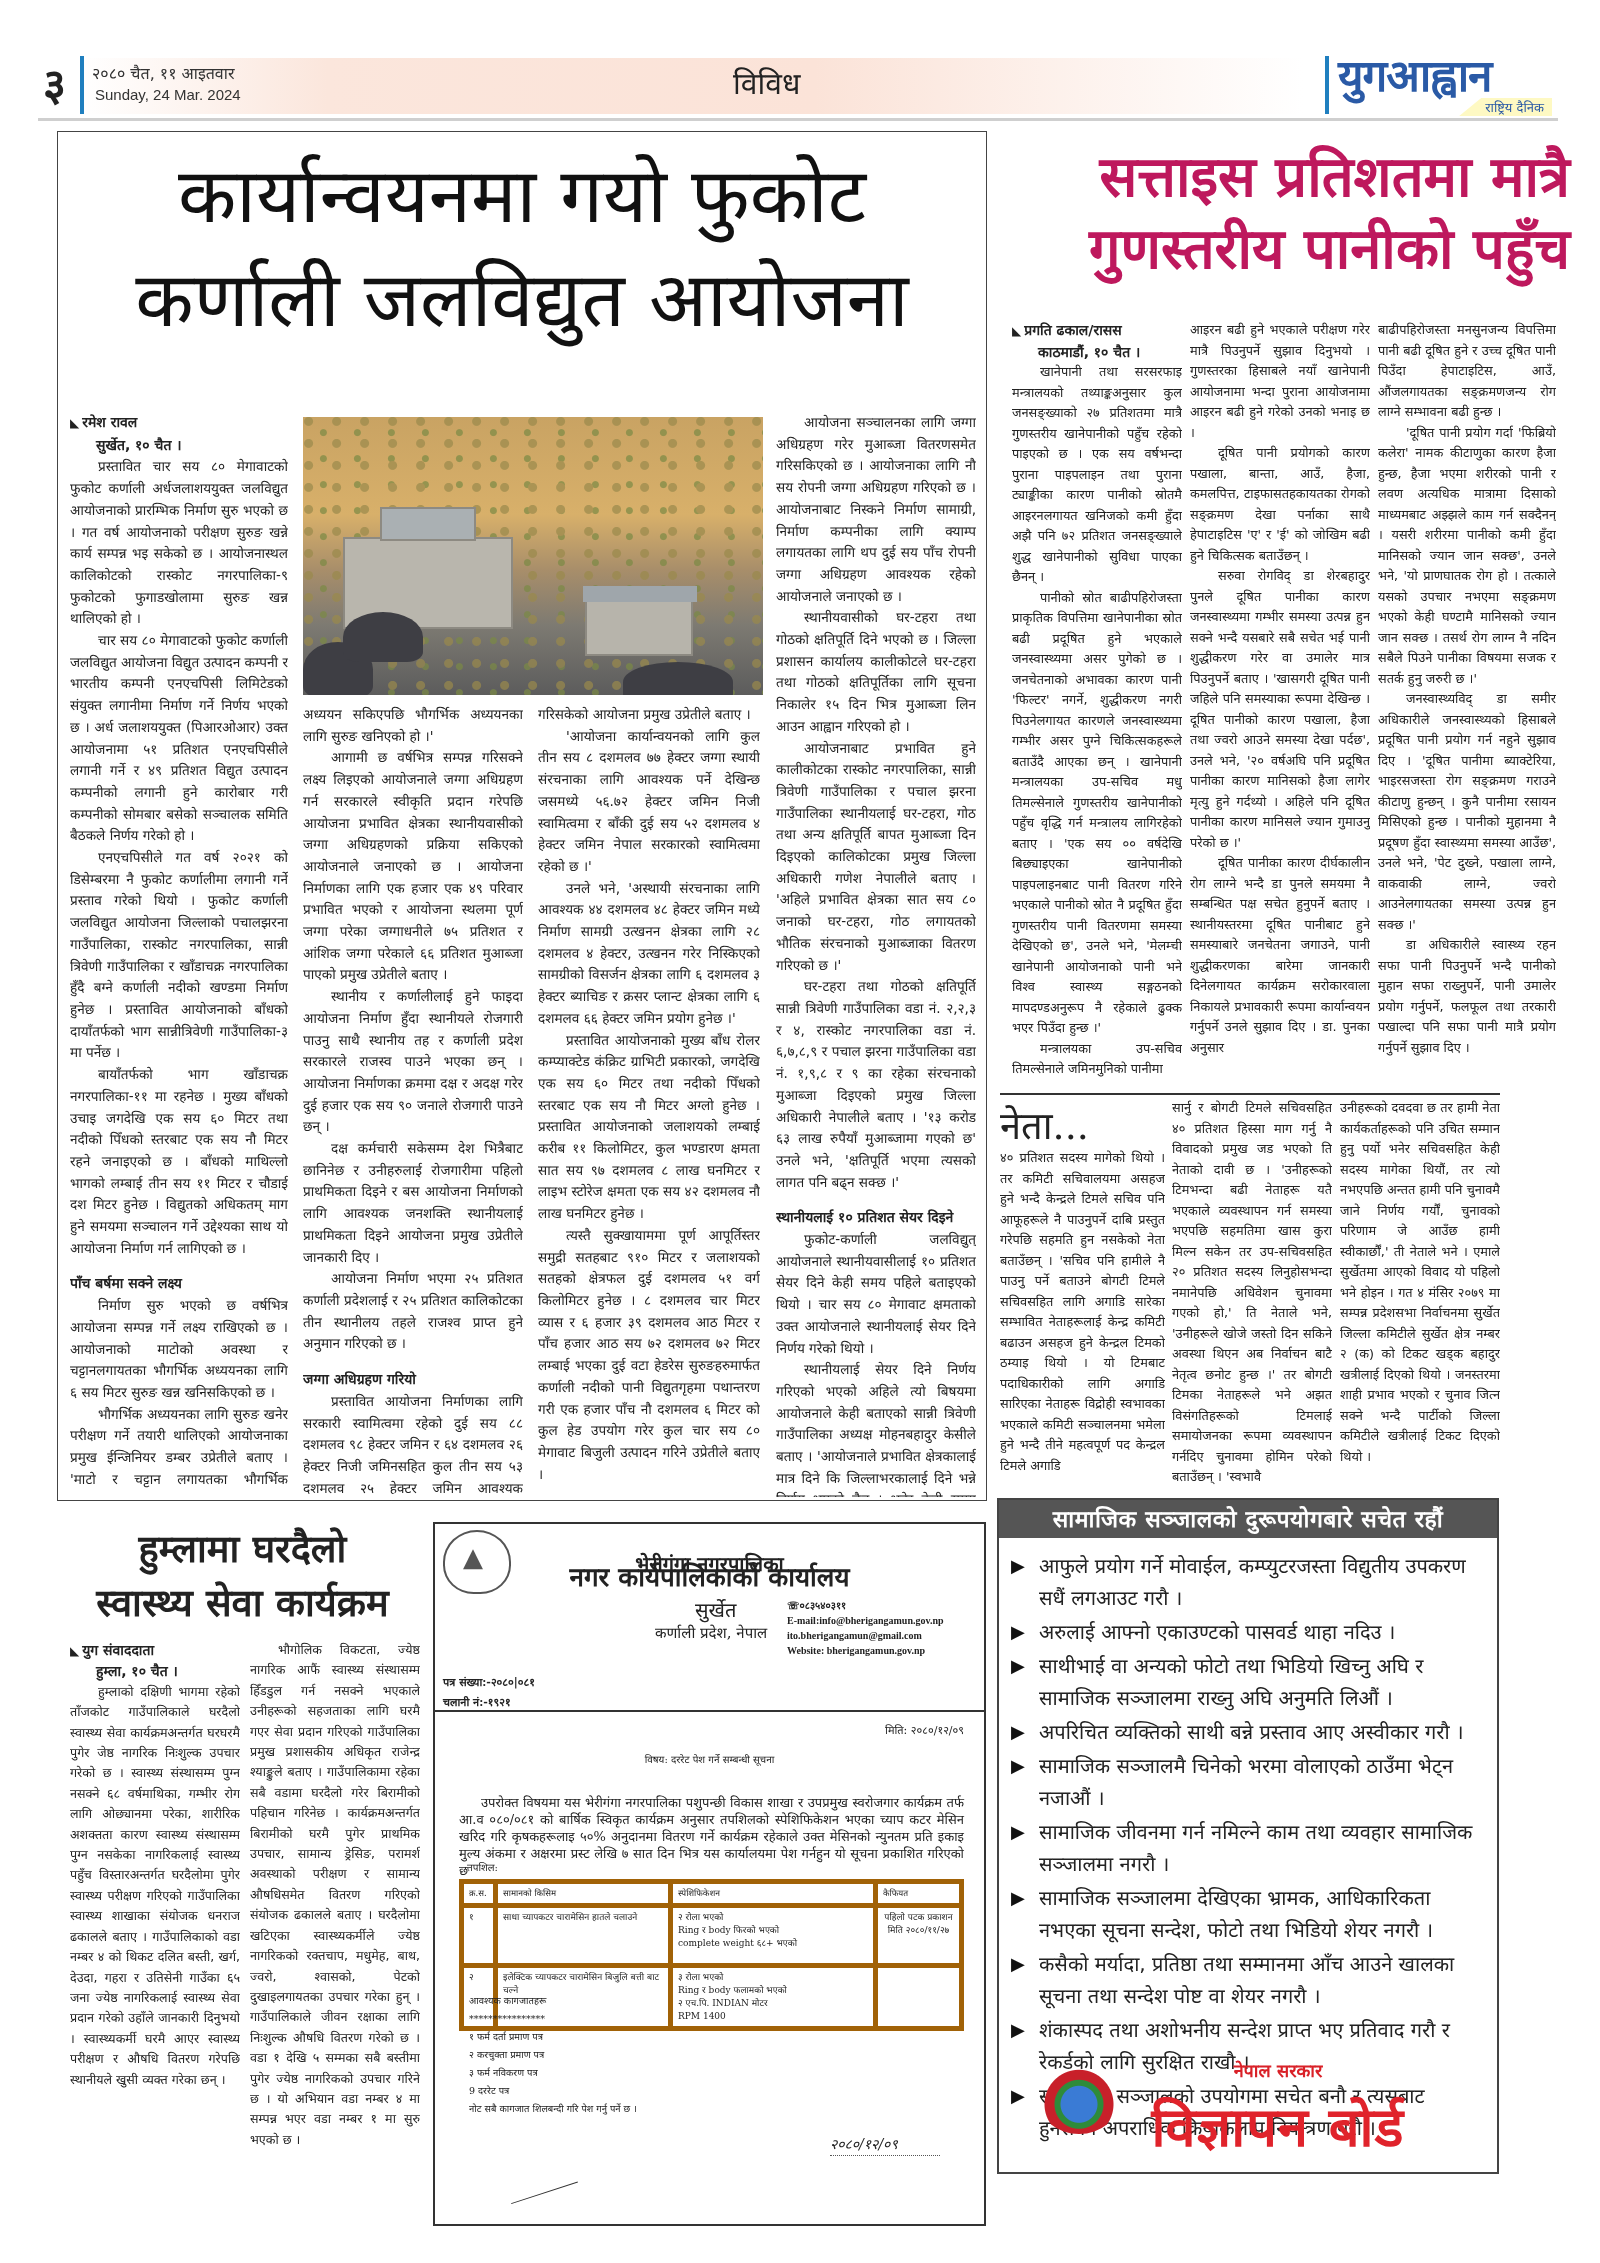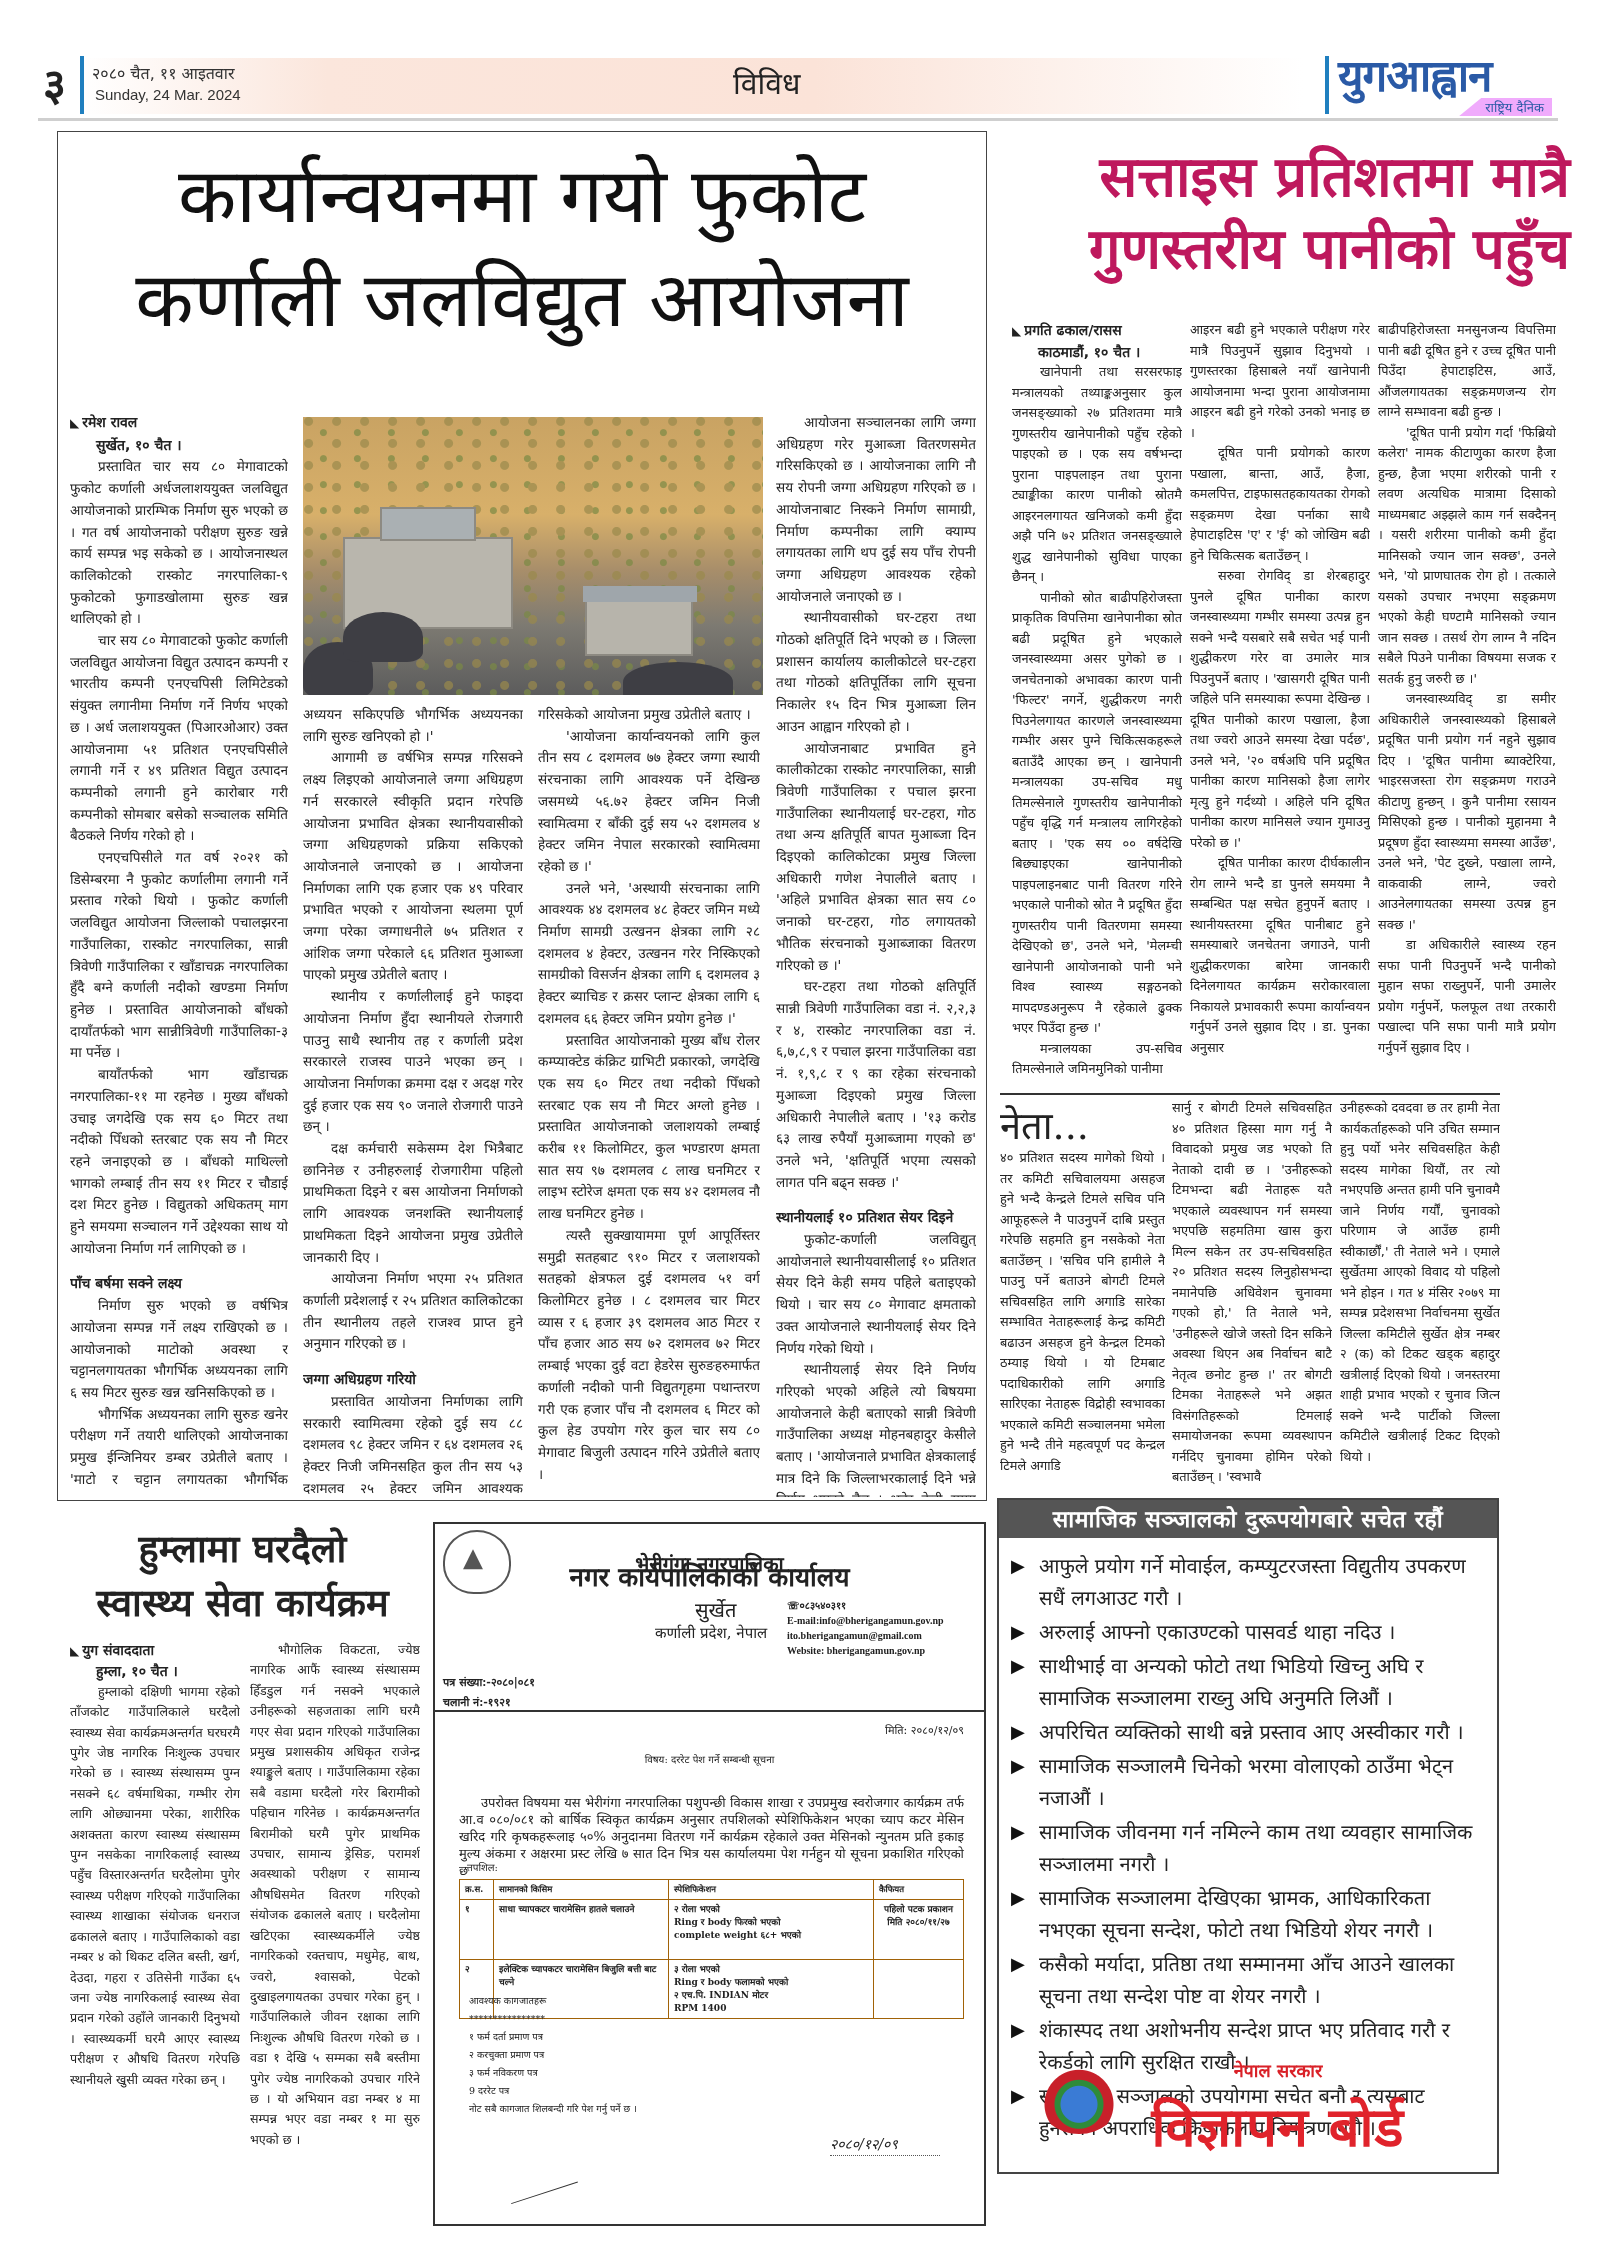--- a/index.html
+++ b/index.html
@@ -14,21 +14,21 @@
     font-size: 44px; font-weight: bold; color: #222; line-height: 58px; }
   .vbar { position: absolute; width: 4px; height: 58px; background: #1f7fbf; top: 4px; }
   .vbar.left { left: 42px; }
   .vbar.right { left: 1287px; }
   .date-np { position: absolute; left: 54px; top: 10px; font-size: 16px; color: #333; }
   .date-en { position: absolute; left: 57px; top: 34px; font-size: 15px; color: #333; font-family: "Liberation Sans", sans-serif; }
   .section-title { position: absolute; left: 695px; top: 10px; font-size: 30px; color: #222; }
   .logo { position: absolute; left: 1300px; top: 0px; width: 220px; }
   .logo-main { font-size: 44px; font-weight: bold; color: #2a5aa6; line-height: 48px; letter-spacing: -1px; }
   .logo-sub { position: absolute; right: 6px; top: 46px; font-size: 13px; color: #2a5aa6;
-    background: #f0abfc; padding: 0 8px 0 26px; clip-path: polygon(22px 0, 100% 0, 100% 100%, 0 100%); }
+    background: #fef9c3; padding: 0 8px 0 26px; clip-path: polygon(22px 0, 100% 0, 100% 100%, 0 100%); }
   .rule { position: absolute; left: 38px; width: 1520px; height: 3px; background: #cfcfcf; top: 118px; }
 
   
   .main-box { position: absolute; left: 57px; top: 131px; width: 930px; height: 1370px; border: 1.5px solid #444; }
   .main-headline { position: absolute; left: 0; top: 12px; width: 100%; text-align: center;
     font-family: "DejaVu Serif", serif; font-size: 76px; line-height: 104px; color: #111; font-weight: normal; }
   .byline { font-weight: bold; font-size: 14px; }
   .byline::before { content: "◣"; font-size: 12px; margin-right: 3px; }
   .dateline { font-weight: bold; font-size: 14px; padding-left: 26px; }
   .col { position: absolute; font-size: 13.6px; line-height: 21.7px; text-align: justify; color: #222; overflow: hidden; }
@@ -69,21 +69,21 @@
   .notice .contact { position: absolute; left: 352px; top: 74px; font-size: 10px; line-height: 15px; font-weight: bold; font-family: "Liberation Serif", serif; }
   .notice .ref { position: absolute; left: 8px; font-size: 11px; font-weight: bold; }
   .notice .ref1 { top: 150px; }
   .notice .ref2 { top: 170px; }
   .notice .divider { position: absolute; left: 0; top: 186px; width: 100%; height: 1.5px; background: #333; }
   .notice .date { position: absolute; right: 20px; top: 198px; font-size: 11px; }
   .notice .subject { position: absolute; left: 0; width: 100%; top: 228px; text-align: center; font-size: 10px; }
   .notice .body { position: absolute; left: 24px; width: 505px; top: 248px; font-size: 13px; line-height: 17px; text-indent: 22px; text-align: justify; margin-top: 22px; }
   .notice .tlabel { position: absolute; left: 32px; top: 336px; font-size: 10px; }
   .notice table { position: absolute; left: 24px; top: 355px; width: 505px; border-collapse: collapse; font-size: 9px; }
-  .notice td, .notice th { border: 1px solid #a16207; padding: 3px 5px; vertical-align: top; font-weight: bold; text-align: left; line-height: 13px; }
+  .notice td, .notice th { border: 5px solid #a16207; padding: 3px 5px; vertical-align: top; font-weight: normal; text-align: left; line-height: 13px; }
   .notice th { font-size: 8.5px; }
   .notice .docs { position: absolute; left: 34px; top: 468px; font-size: 9.5px; line-height: 18px; }
   .notice .sig1 { position: absolute; left: 70px; top: 640px; width: 70px; height: 30px; border-bottom: 1.5px solid #333; transform: rotate(-18deg); }
   .notice .sig2 { position: absolute; left: 395px; top: 610px; width: 110px; border-bottom: 1px dotted #555; height: 22px; font-size: 14px; font-style: italic; }
 
   
   .sm-box { position: absolute; left: 997px; top: 1498px; width: 502px; height: 676px; border: 2px solid #444; background: #fff; }
   .sm-title { background: #555; color: #fff; font-size: 23px; font-weight: bold; text-align: center; height: 38px; line-height: 38px; letter-spacing: 0.5px; }
   .sm-list { list-style: none; padding: 12px 10px 0 10px; }
   .sm-list li { position: relative; padding-left: 30px; font-size: 20px; line-height: 32px; color: #222; margin-bottom: 2px; }

